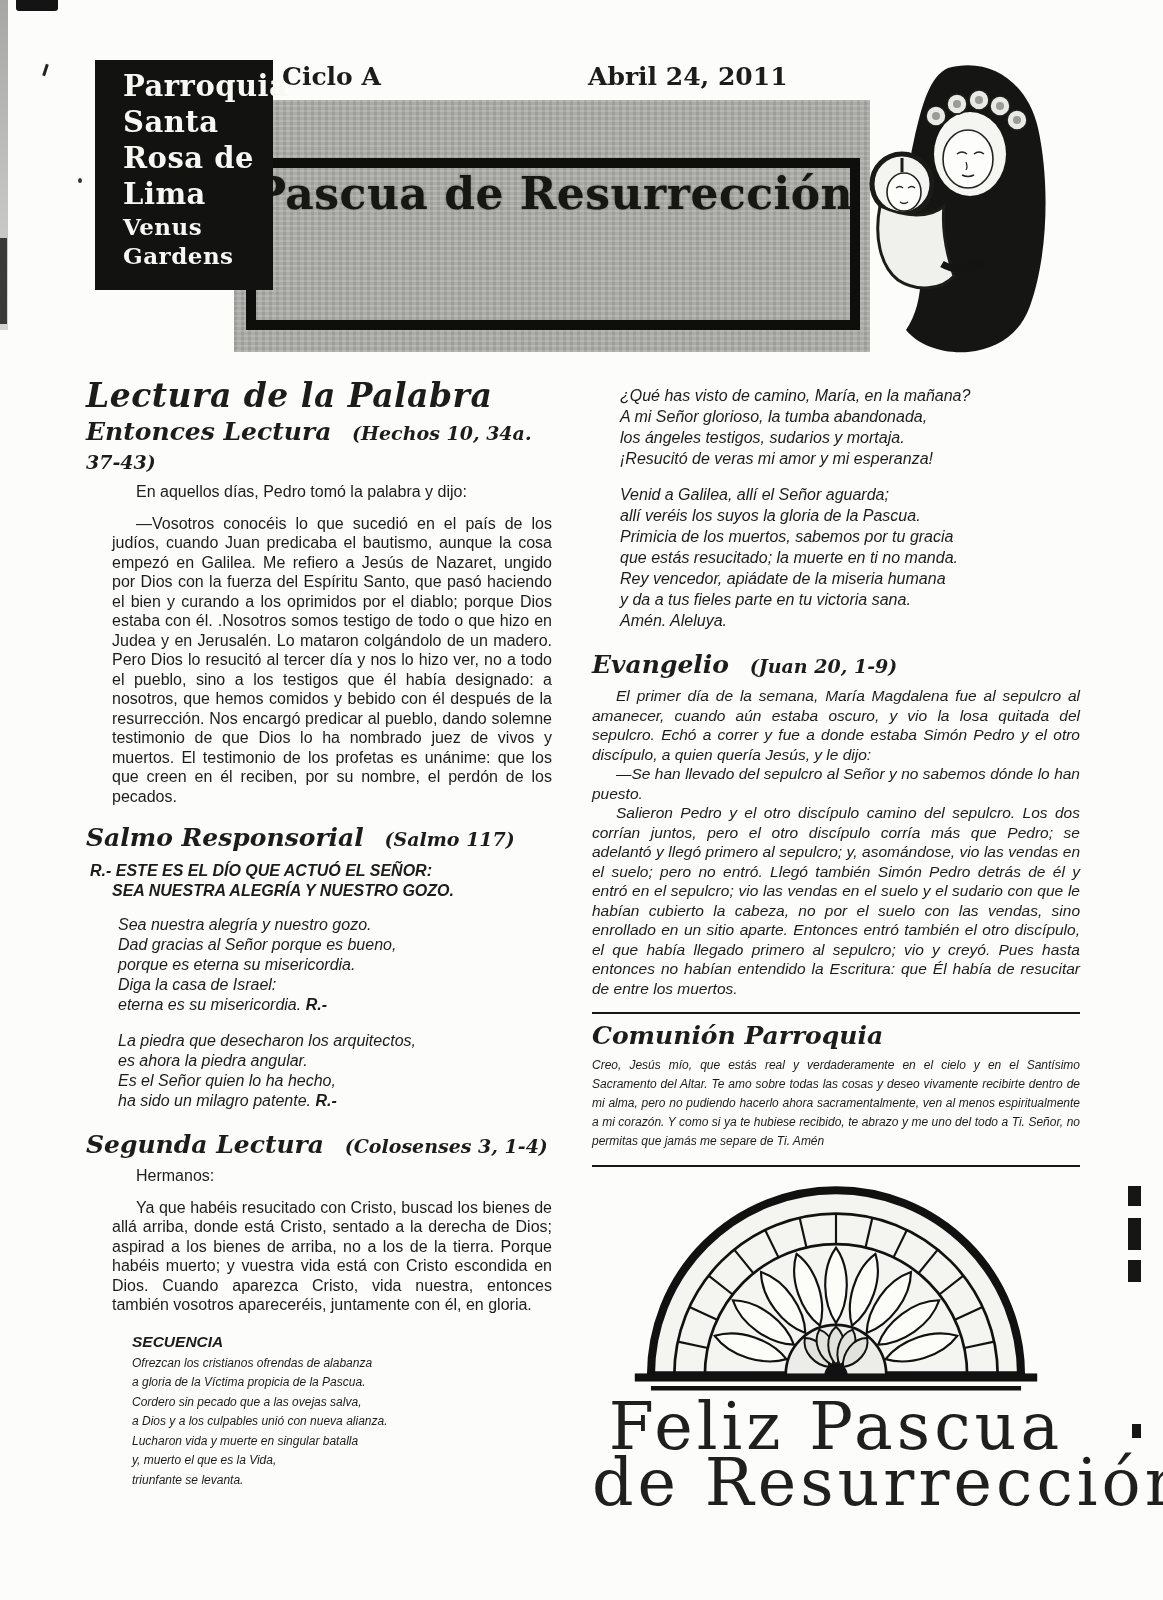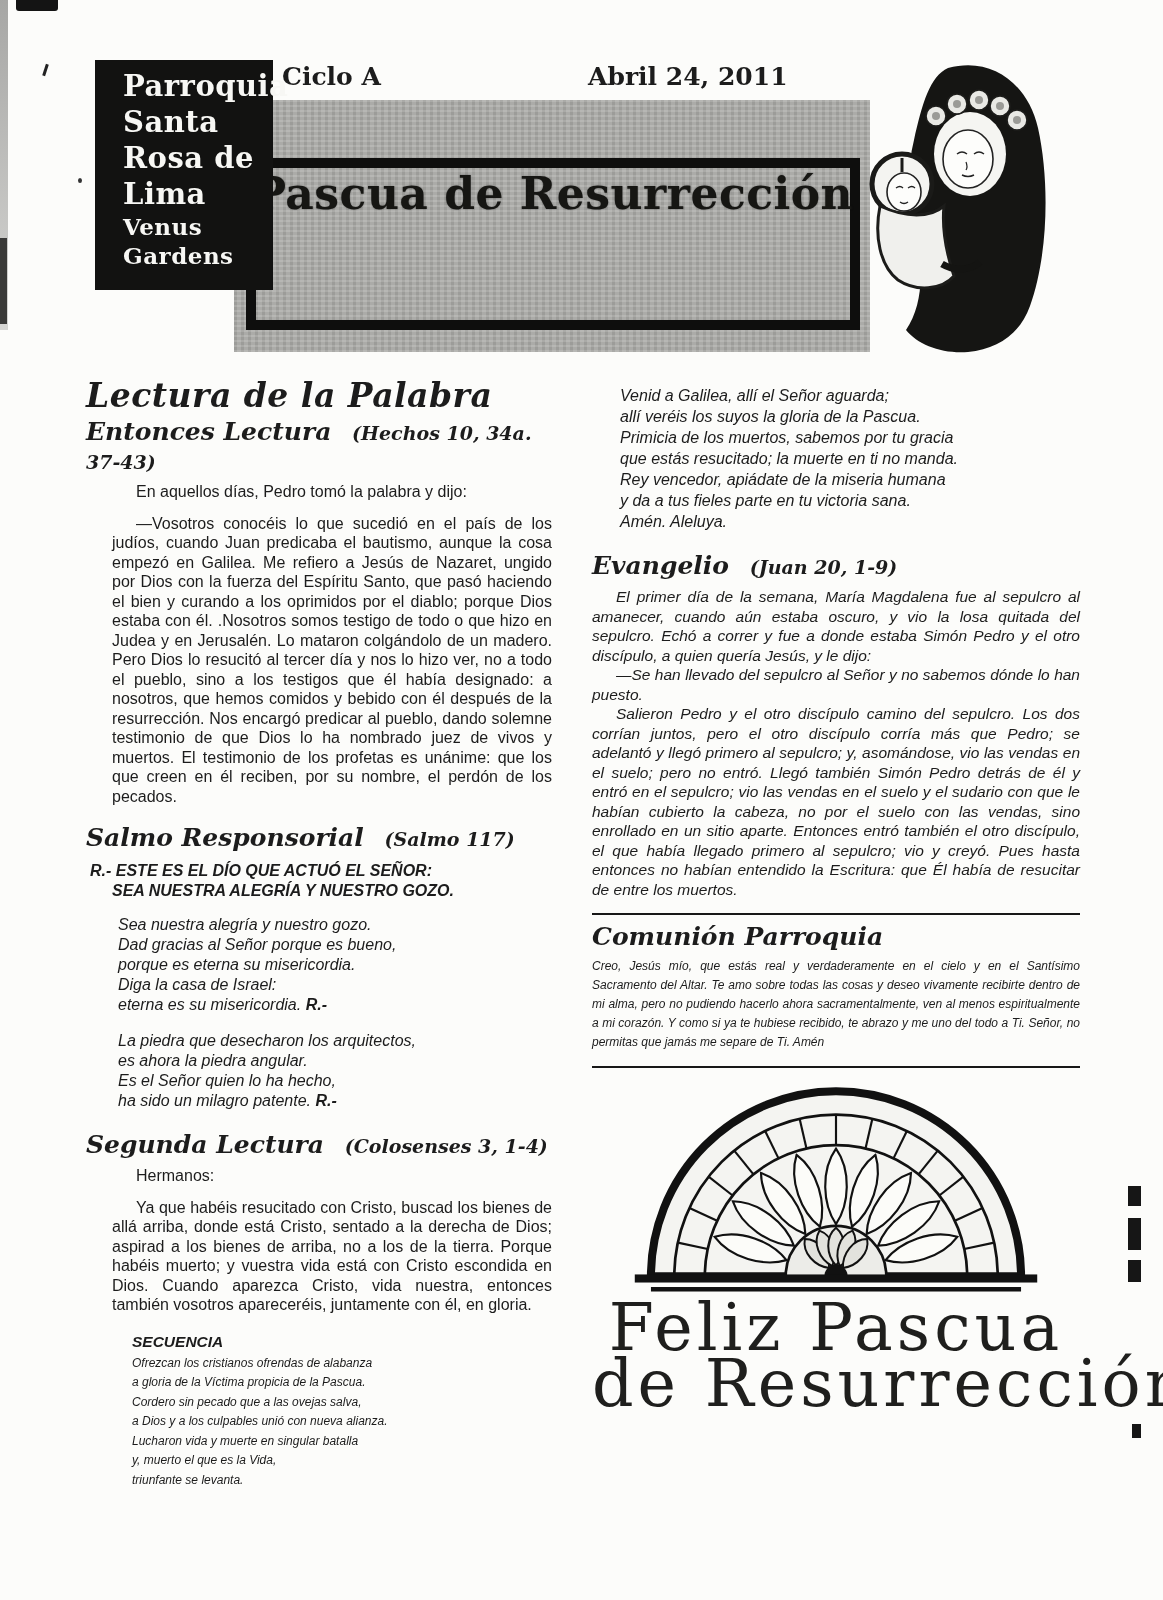--- a/index.html
+++ b/index.html
@@ -212,20 +212,24 @@
 a gloria de la Víctima propicia de la Pascua.
 Cordero sin pecado que a las ovejas salva,
 a Dios y a los culpables unió con nueva alianza.
 Lucharon vida y muerte en singular batalla
 y, muerto el que es la Vida,
 triunfante se levanta.</p>
     </div>
   </div>
 
   <div class="col-right">
+    <p class="verse">¿Qué has visto de camino, María, en la mañana?
+A mi Señor glorioso, la tumba abandonada,
+los ángeles testigos, sudarios y mortaja.
+¡Resucitó de veras mi amor y mi esperanza!</p>
     <p class="verse">Venid a Galilea, allí el Señor aguarda;
 allí veréis los suyos la gloria de la Pascua.
 Primicia de los muertos, sabemos por tu gracia
 que estás resucitado; la muerte en ti no manda.
 Rey vencedor, apiádate de la miseria humana
 y da a tus fieles parte en tu victoria sana.
 Amén. Aleluya.</p>
 
     <h2 class="h-script h-sub mt20">
       <span>Evangelio</span>

